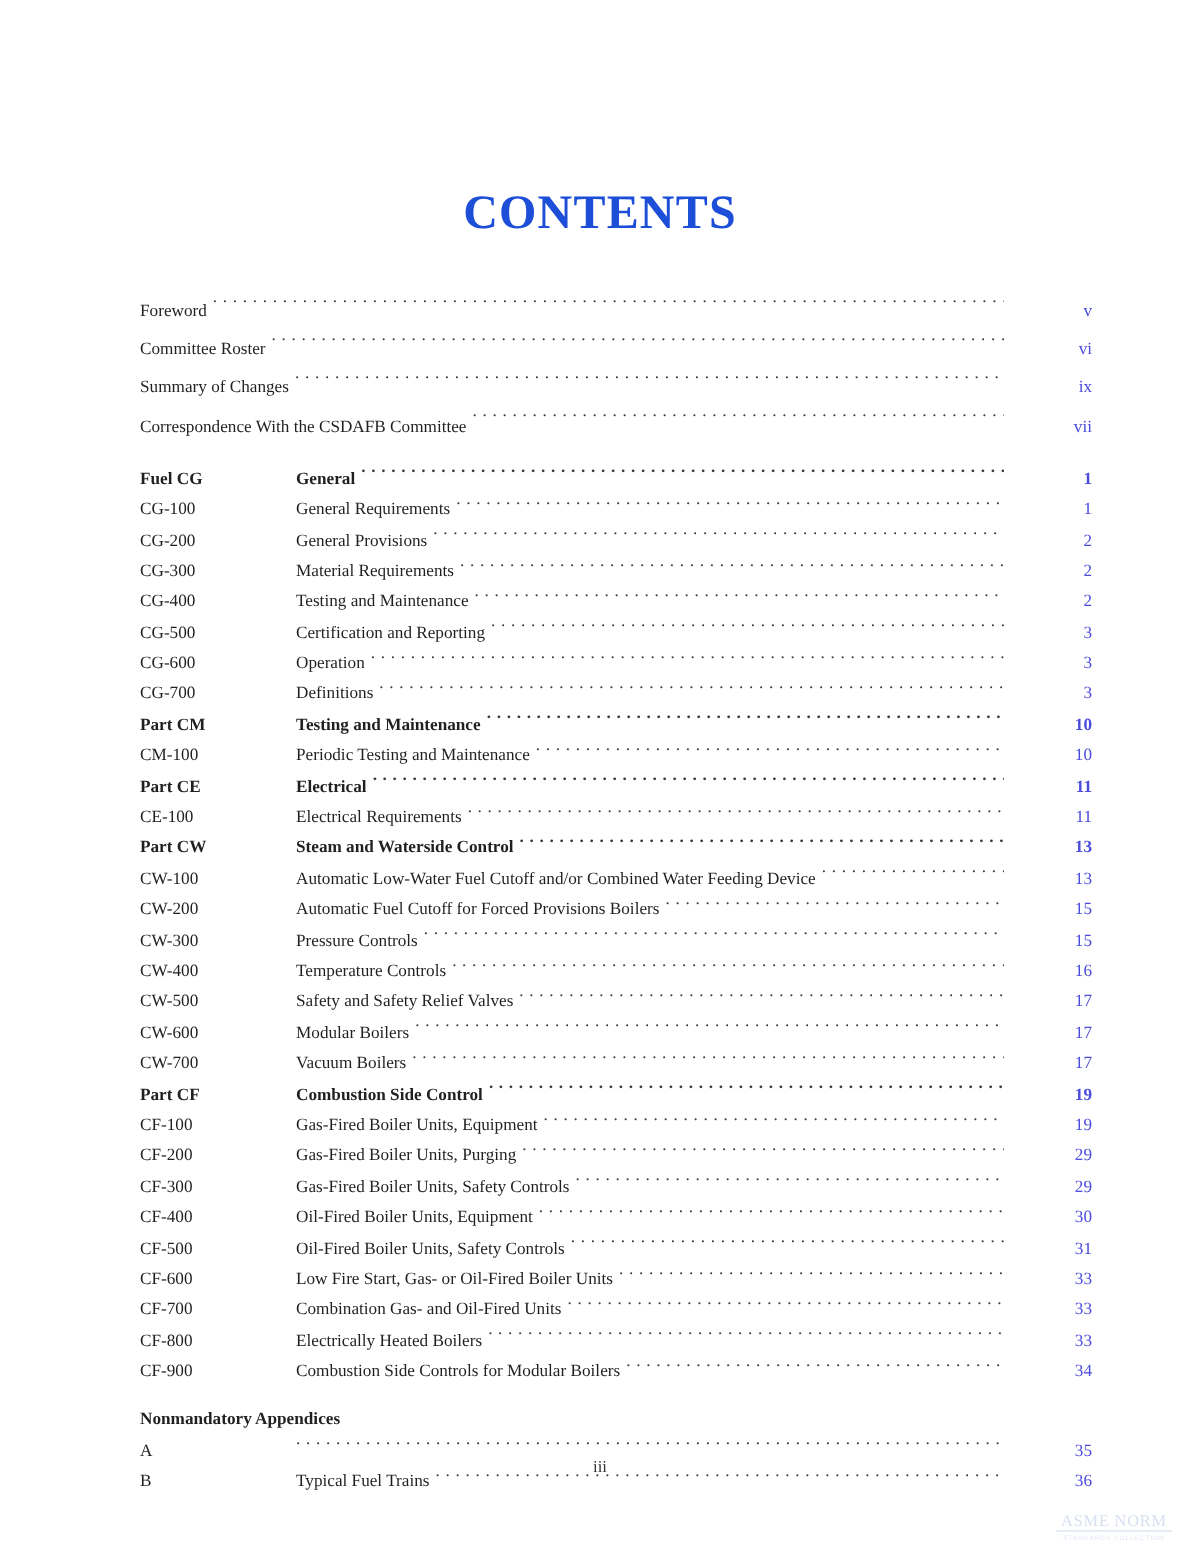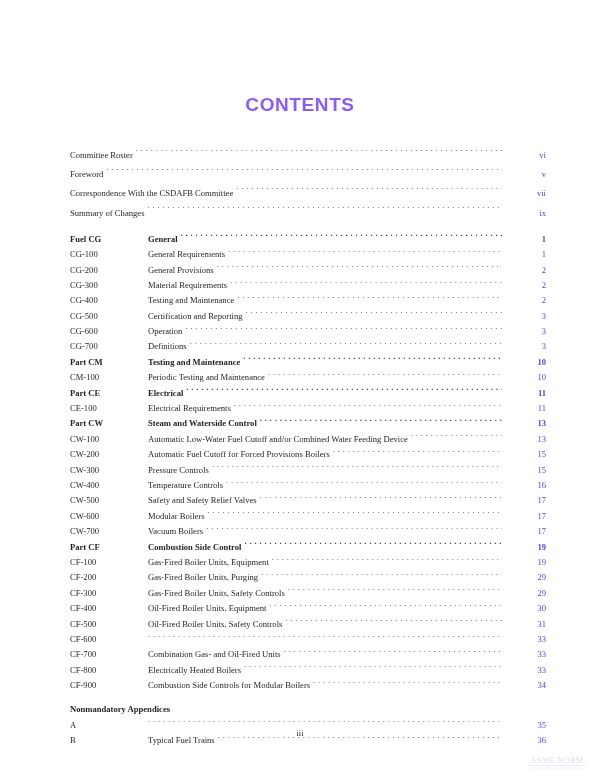--- a/index.html
+++ b/index.html
@@ -24,25 +24,25 @@
     box-sizing: border-box;
   }
 
   
   .page-title {
     position: absolute;
     left: 0;
     top: 94px;
     width: 600px;
     text-align: center;
-    font-family: Liberation Sans, sans-serif;
+    font-family: Liberation Serif, serif;
     font-weight: bold;
-    font-size: 19px;
+    font-size: 24px;
     letter-spacing: 0.6px;
-    color: #8b5cf6;
+    color: #1d4ed8;
   }
 
   
   .toc {
     position: absolute;
     left: 70px;
     top: 146px;
     width: 476px;
   }
 
@@ -166,38 +166,38 @@
 </head>
 <body>
 
 <div class="page">
 
   <div class="page-title">CONTENTS</div>
 
   <div class="toc">
     <div>
         <div class="toc-row front">
+          <span class="col-title" style="max-width: 430px;">Foreword</span>
+          <span class="leader"></span>
+          <span class="col-page">v</span>
+        </div>
+        <div class="toc-row front">
           <span class="col-title" style="max-width: 430px;">Committee Roster</span>
           <span class="leader"></span>
           <span class="col-page">vi</span>
         </div>
         <div class="toc-row front">
-          <span class="col-title" style="max-width: 430px;">Foreword</span>
-          <span class="leader"></span>
-          <span class="col-page">v</span>
+          <span class="col-title" style="max-width: 430px;">Summary of Changes</span>
+          <span class="leader"></span>
+          <span class="col-page">ix</span>
         </div>
         <div class="toc-row front">
           <span class="col-title" style="max-width: 430px;">Correspondence With the CSDAFB Committee</span>
           <span class="leader"></span>
           <span class="col-page">vii</span>
-        </div>
-        <div class="toc-row front">
-          <span class="col-title" style="max-width: 430px;">Summary of Changes</span>
-          <span class="leader"></span>
-          <span class="col-page">ix</span>
         </div>
       </div>
     <div class="toc-row spacer"></div>
     <div>
         <div class="toc-row part">
           <span class="col-label">Fuel CG</span>
           <span class="col-title">General</span>
           <span class="leader"></span>
           <span class="col-page">1</span>
         </div>
@@ -346,20 +346,21 @@
           <span class="col-page">30</span>
         </div>
         <div class="toc-row">
           <span class="col-label">CF-500</span>
           <span class="col-title">Oil-Fired Boiler Units, Safety Controls</span>
           <span class="leader"></span>
           <span class="col-page">31</span>
         </div>
         <div class="toc-row">
           <span class="col-label">CF-600</span>
+          <span class="col-title">Low Fire Start, Gas- or Oil-Fired Boiler Units</span>
           <span class="leader"></span>
           <span class="col-page">33</span>
         </div>
         <div class="toc-row">
           <span class="col-label">CF-700</span>
           <span class="col-title">Combination Gas- and Oil-Fired Units</span>
           <span class="leader"></span>
           <span class="col-page">33</span>
         </div>
         <div class="toc-row">

